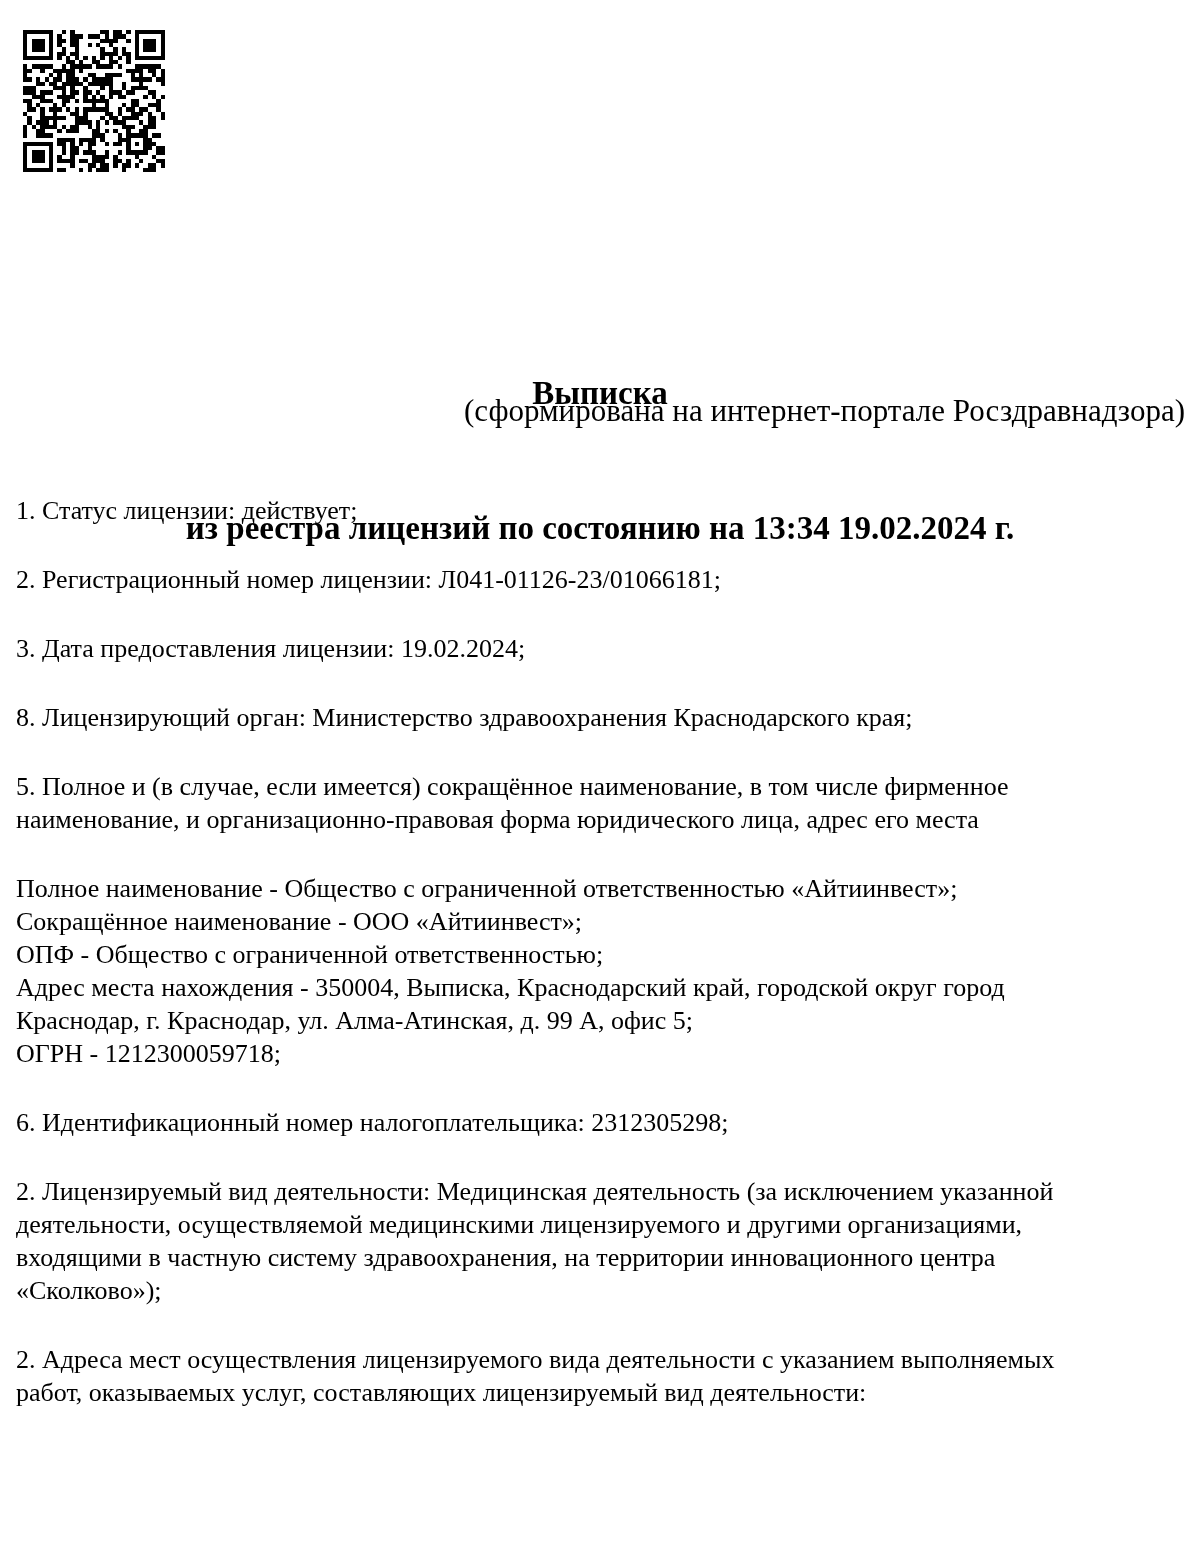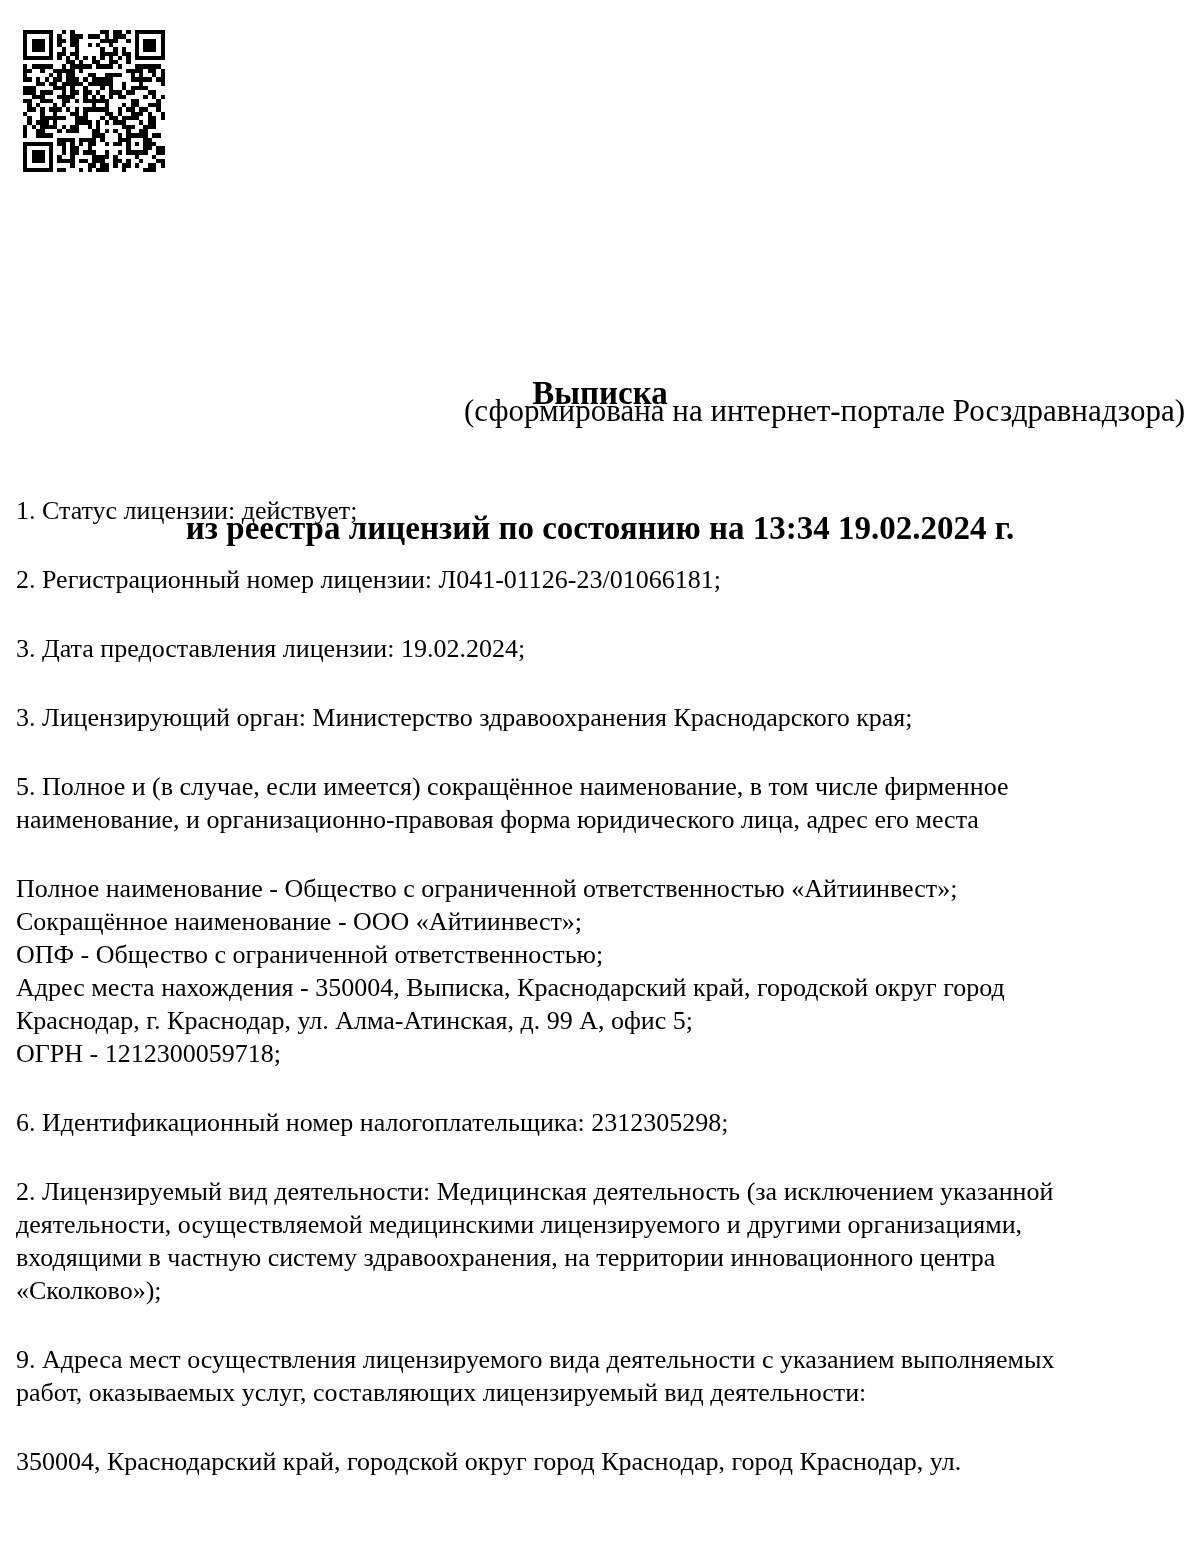--- a/index.html
+++ b/index.html
@@ -73,21 +73,21 @@
       <div class="para">
         <div class="line">1. Статус лицензии: действует;</div>
       </div>
       <div class="para">
         <div class="line">2. Регистрационный номер лицензии: Л041-01126-23/01066181;</div>
       </div>
       <div class="para">
         <div class="line">3. Дата предоставления лицензии: 19.02.2024;</div>
       </div>
       <div class="para">
-        <div class="line">3. Лицензирующий орган: Министерство здравоохранения Краснодарского края;</div>
+        <div class="line">8. Лицензирующий орган: Министерство здравоохранения Краснодарского края;</div>
       </div>
       <div class="para">
         <div class="line">5. Полное и (в случае, если имеется) сокращённое наименование, в том числе фирменное</div>
         <div class="line">наименование, и организационно-правовая форма юридического лица, адрес его места</div>
       </div>
       <div class="para">
         <div class="line">Полное наименование - Общество с ограниченной ответственностью «Айтиинвест»;</div>
         <div class="line">Сокращённое наименование - ООО «Айтиинвест»;</div>
         <div class="line">ОПФ - Общество с ограниченной ответственностью;</div>
         <div class="line">Адрес места нахождения - 350004, Выписка, Краснодарский край, городской округ город</div>
@@ -97,21 +97,18 @@
       <div class="para">
         <div class="line">6. Идентификационный номер налогоплательщика: 2312305298;</div>
       </div>
       <div class="para">
         <div class="line">2. Лицензируемый вид деятельности: Медицинская деятельность (за исключением указанной</div>
         <div class="line">деятельности, осуществляемой медицинскими лицензируемого и другими организациями,</div>
         <div class="line">входящими в частную систему здравоохранения, на территории инновационного центра</div>
         <div class="line">«Сколково»);</div>
       </div>
       <div class="para">
-        <div class="line">9. Адреса мест осуществления лицензируемого вида деятельности с указанием выполняемых</div>
+        <div class="line">2. Адреса мест осуществления лицензируемого вида деятельности с указанием выполняемых</div>
         <div class="line">работ, оказываемых услуг, составляющих лицензируемый вид деятельности:</div>
-      </div>
-      <div class="para">
-        <div class="line">350004, Краснодарский край, городской округ город Краснодар, город Краснодар, ул.</div>
       </div>
     </div>
 
 </div>
 
 </body></html>

